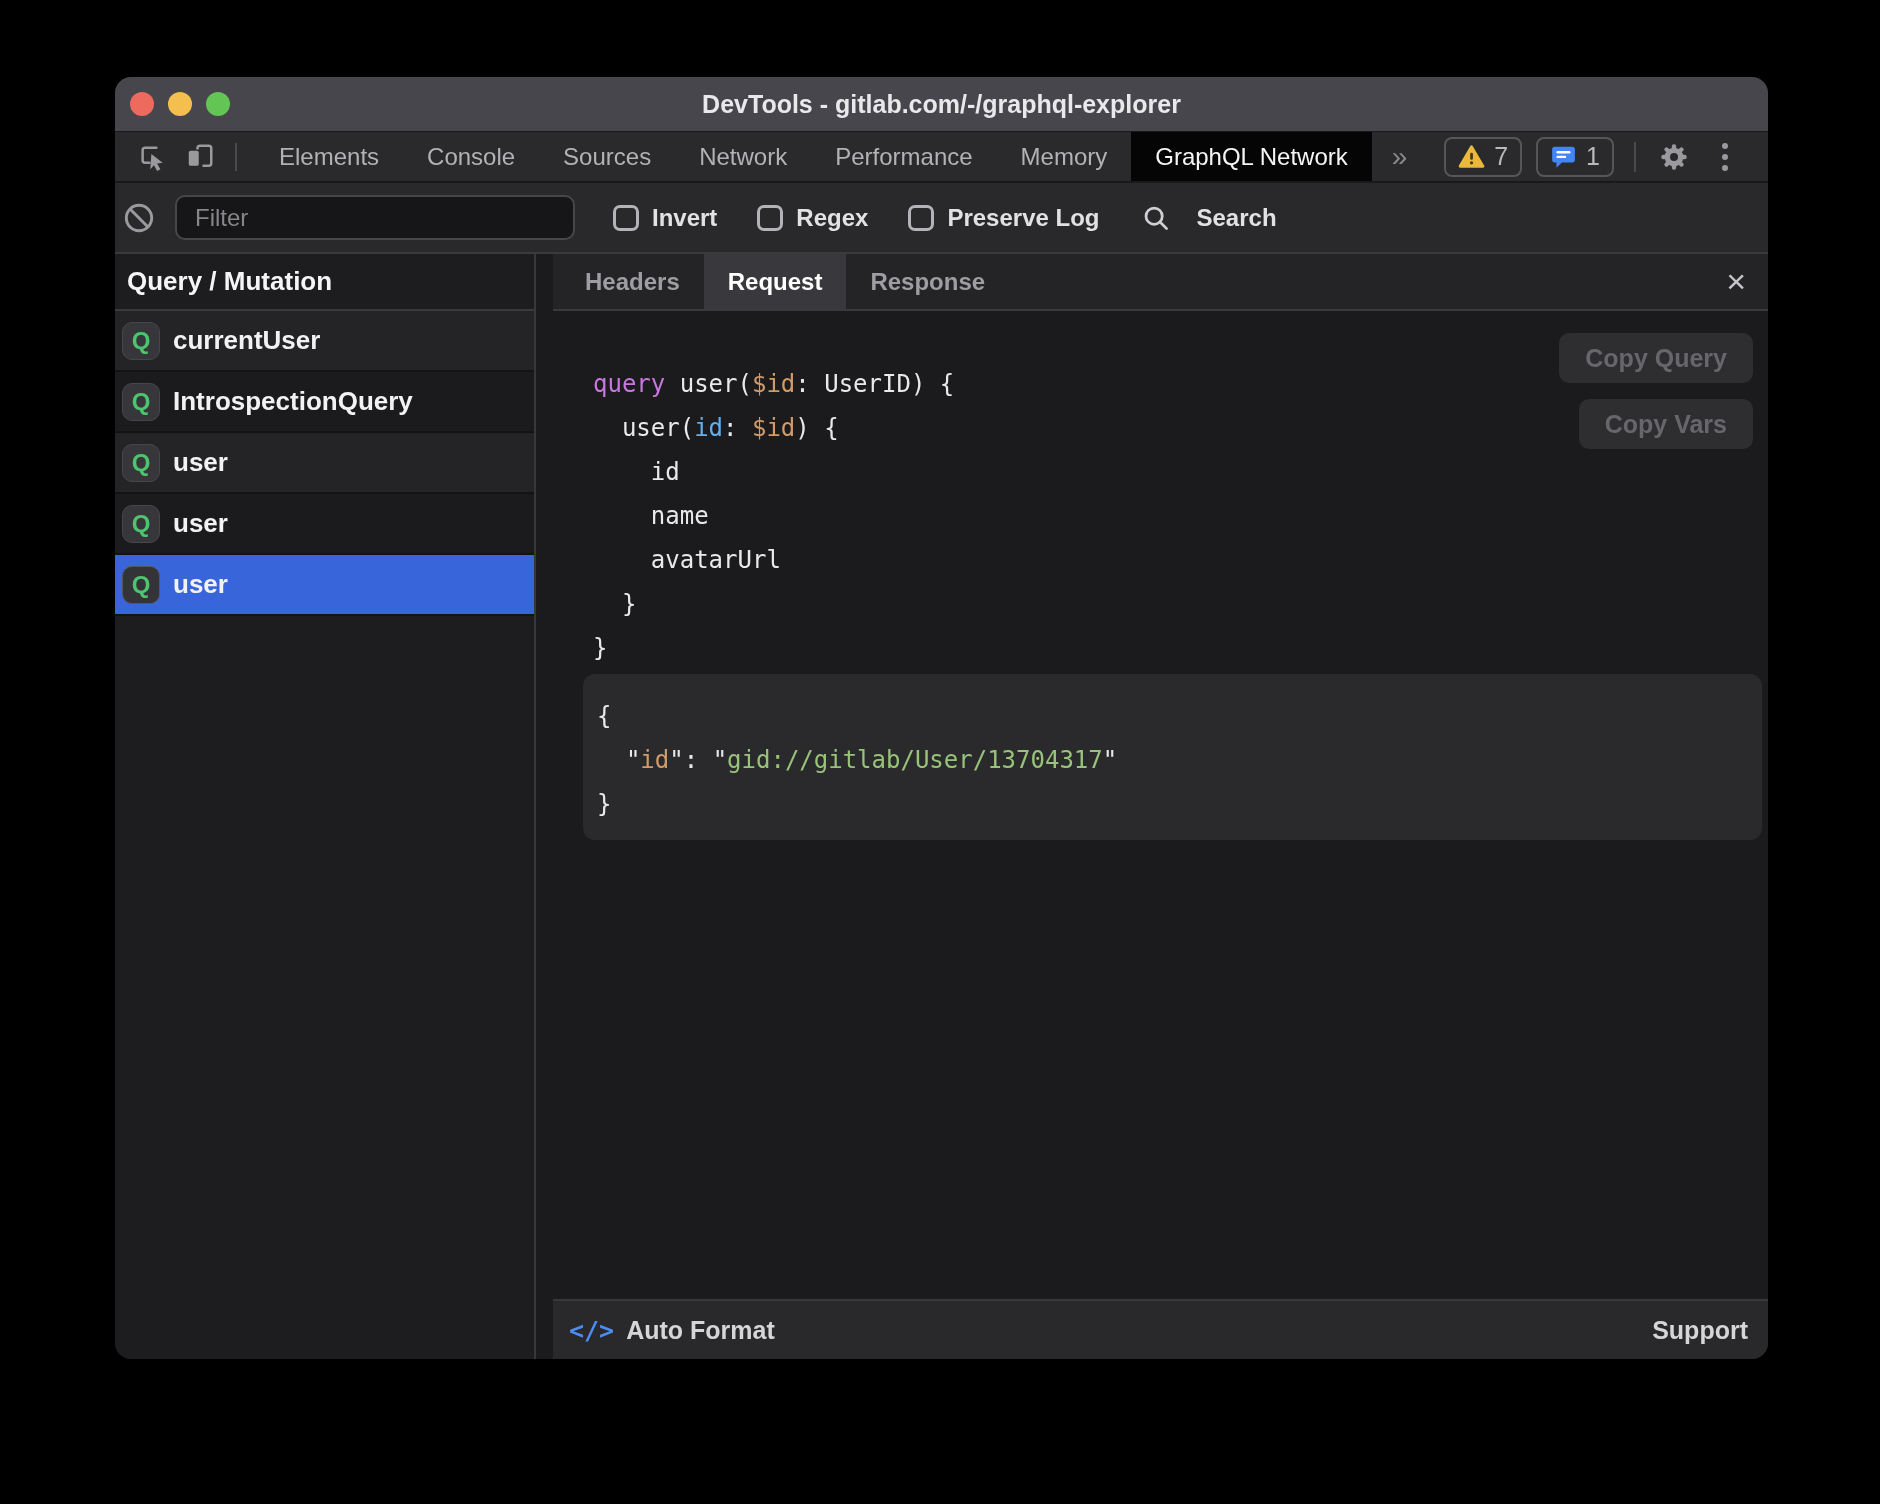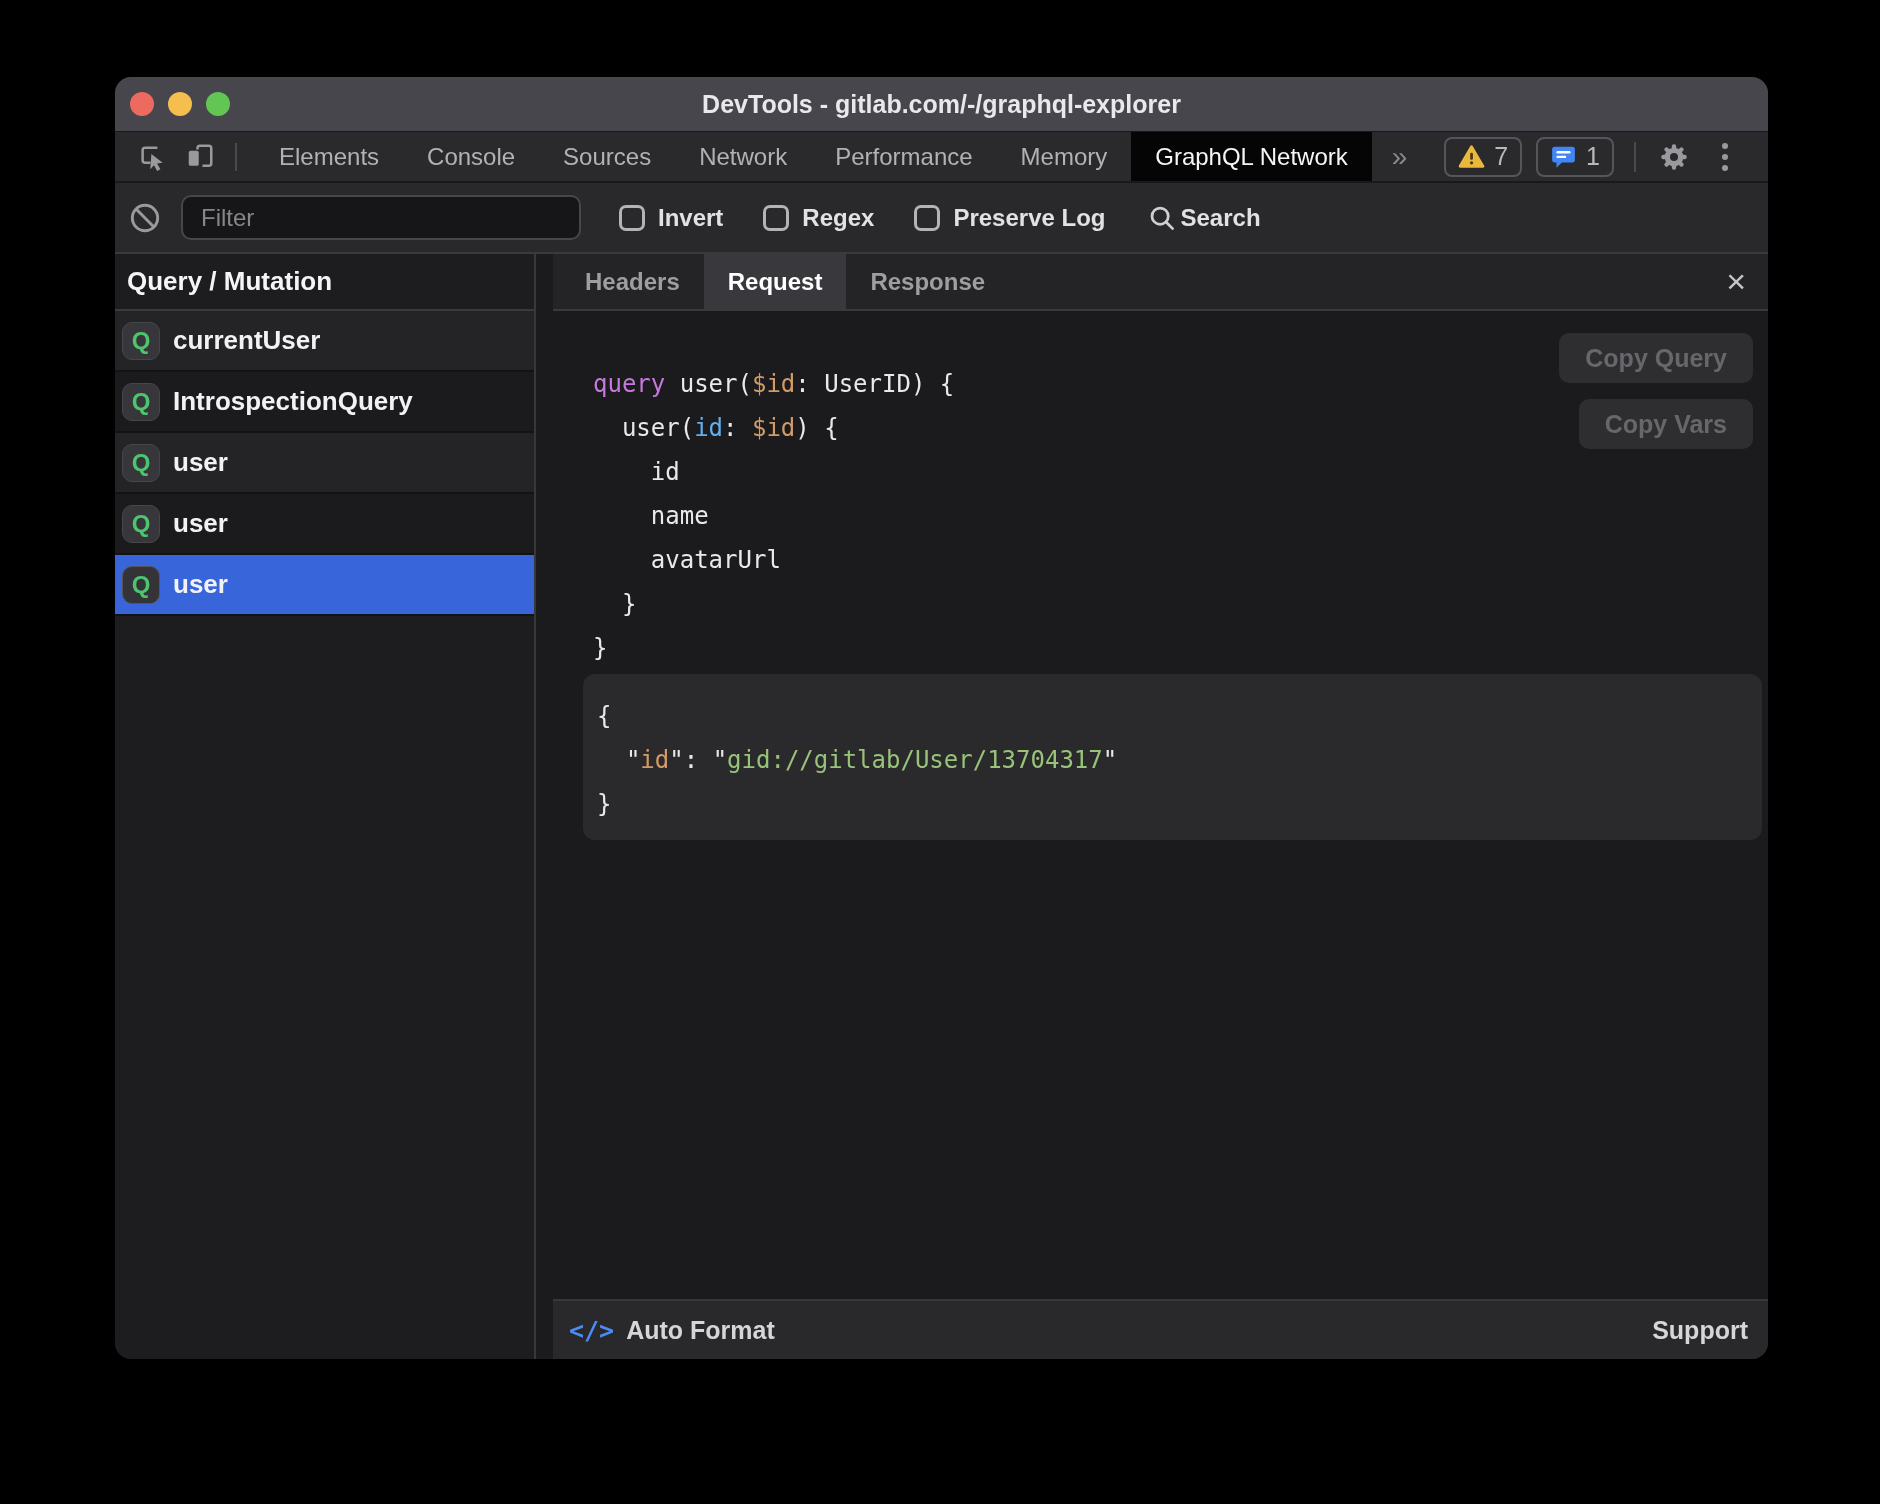--- a/index.html
+++ b/index.html
@@ -42,35 +42,35 @@
   .badge-count { color:#b9b9bd; font-size:25px; }
   .right-sep { width:2px; height:30px; background:#4a4a4e; margin:0 18px 0 6px; }
   .gear-btn { display:flex; align-items:center; justify-content:center; width:40px; height:40px; cursor:pointer; }
   .dots-btn { display:flex; flex-direction:column; align-items:center; justify-content:center;
               gap:5px; width:34px; height:40px; margin:0 26px 0 14px; cursor:pointer; }
   .dots-btn i { width:6px; height:6px; border-radius:50%; background:#9a9a9e; }
 
   
   .filterbar {
     height:71px; flex:0 0 71px; background:#29292b; display:flex; align-items:center;
-    padding-left:14px; border-bottom:2px solid #3a3a3d;
+    padding-left:8px; border-bottom:2px solid #3a3a3d;
   }
   .ban-wrap { width:32px; height:32px; margin-right:20px; cursor:pointer; }
   .filter-input {
     width:400px; height:45px; background:#161618; border:2px solid #47474b; border-radius:10px;
     color:#d8d8da; font-size:24px; padding:0 18px; outline:none;
     font-family:"Liberation Sans", sans-serif;
   }
   .filter-input::placeholder { color:#86868a; }
   .cb-group { display:flex; align-items:center; margin-left:40px; cursor:pointer; }
   .cb-group:first-of-type { margin-left:38px; }
   .checkbox { width:26px; height:26px; border:3px solid #b4b4b8; border-radius:7px; margin-right:13px; }
   .cb-label { color:#e2e2e4; font-size:24px; font-weight:600; white-space:nowrap; }
   .search-group { display:flex; align-items:center; margin-left:42px; cursor:pointer; }
-  .search-label { color:#e2e2e4; font-size:24px; font-weight:600; margin-left:3px; }
+  .search-label { color:#e2e2e4; font-size:24px; font-weight:600; margin-left:25px; }
 
   
   .main { flex:1; display:flex; min-height:0; }
 
   .sidebar { width:421px; flex:0 0 421px; background:#1d1d1f; border-right:2px solid #38383b;
              display:flex; flex-direction:column; }
   .sidebar-header { height:57px; flex:0 0 57px; display:flex; align-items:center; padding-left:12px;
                     border-bottom:2px solid #3a3a3d; color:#f5f5f7; font-size:26px; font-weight:bold; }
   .side-item { height:61px; flex:0 0 61px; display:flex; align-items:center; padding-left:7px;
                background:#242427; border-bottom:2px solid #131315; cursor:pointer; }

